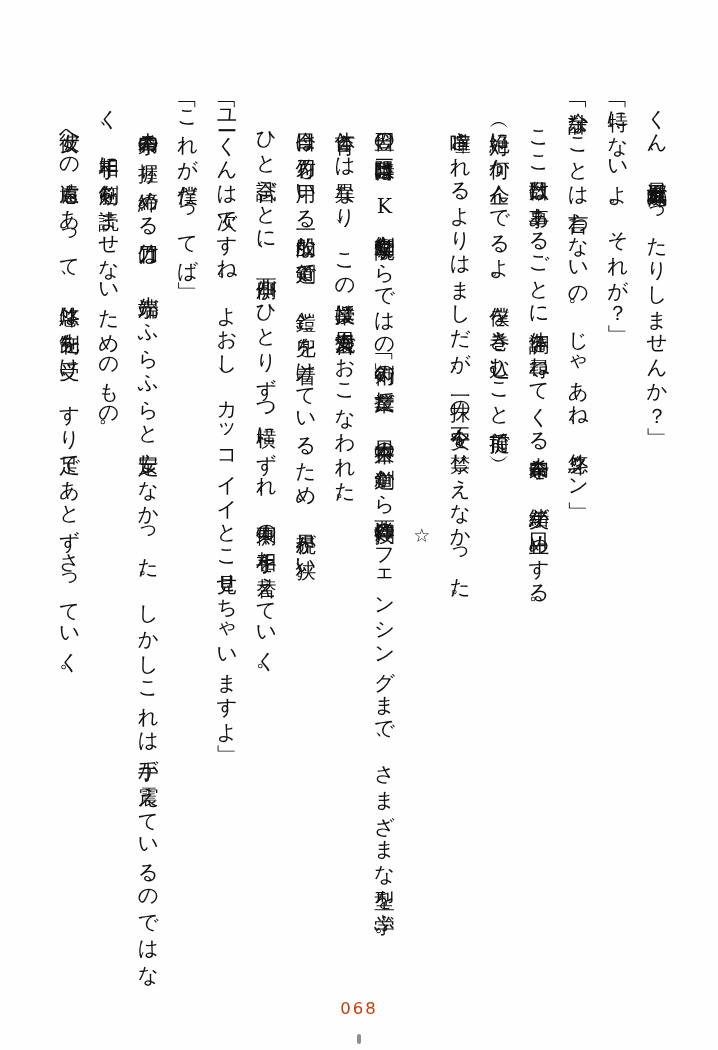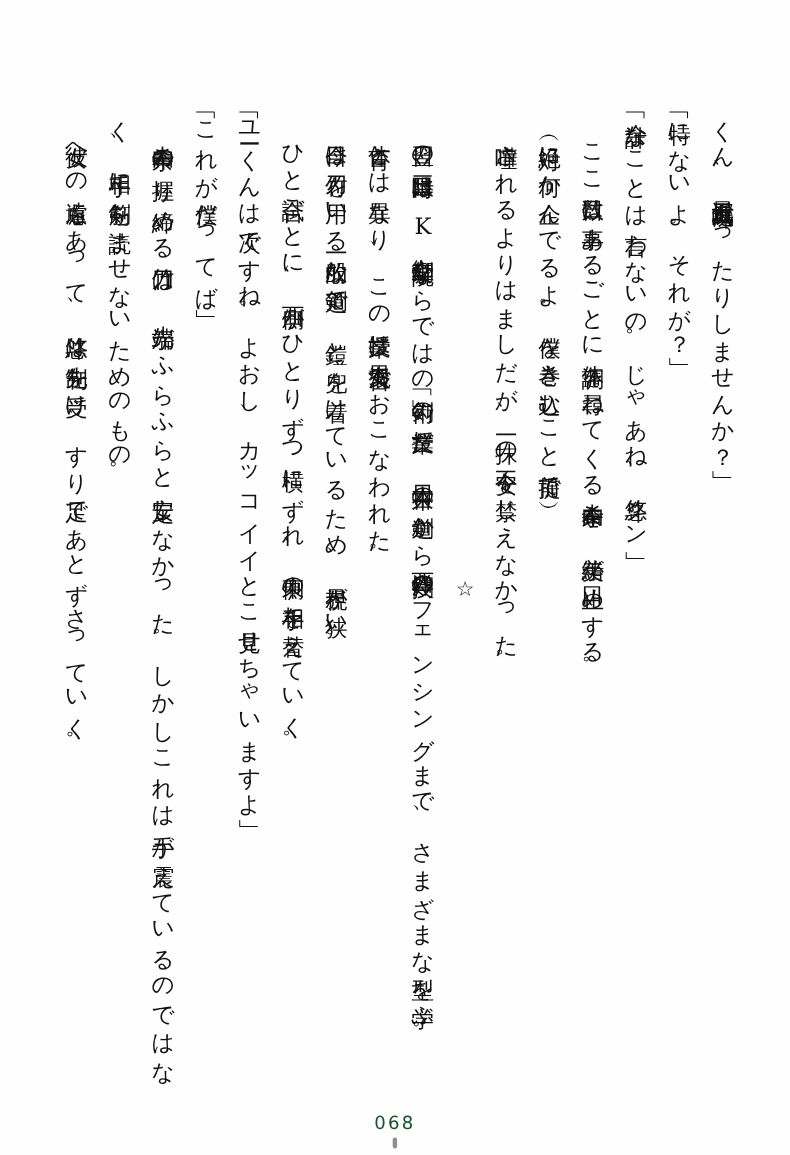--- a/index.html
+++ b/index.html
@@ -57,28 +57,28 @@
     display: block;
     text-align: center;
     margin: 0;
     padding: 0;
     font-size: 19px;
     letter-spacing: 0;
   }
 
   #page-number {
     position: absolute;
-    bottom: 20px;
+    bottom: 32px;
     left: 0;
     right: 0;
     text-align: center;
     font-family: "DejaVu Sans", "Liberation Sans", sans-serif;
     font-size: 16.5px;
     letter-spacing: 0.12em;
-    color: #14532d;
+    color: #c2410c;
   }
 
   #spine-mark {
     position: absolute;
     bottom: 6px;
     left: 50%;
     transform: translateX(-50%);
     width: 4px;
     height: 10px;
     background: #8f8f8f;

